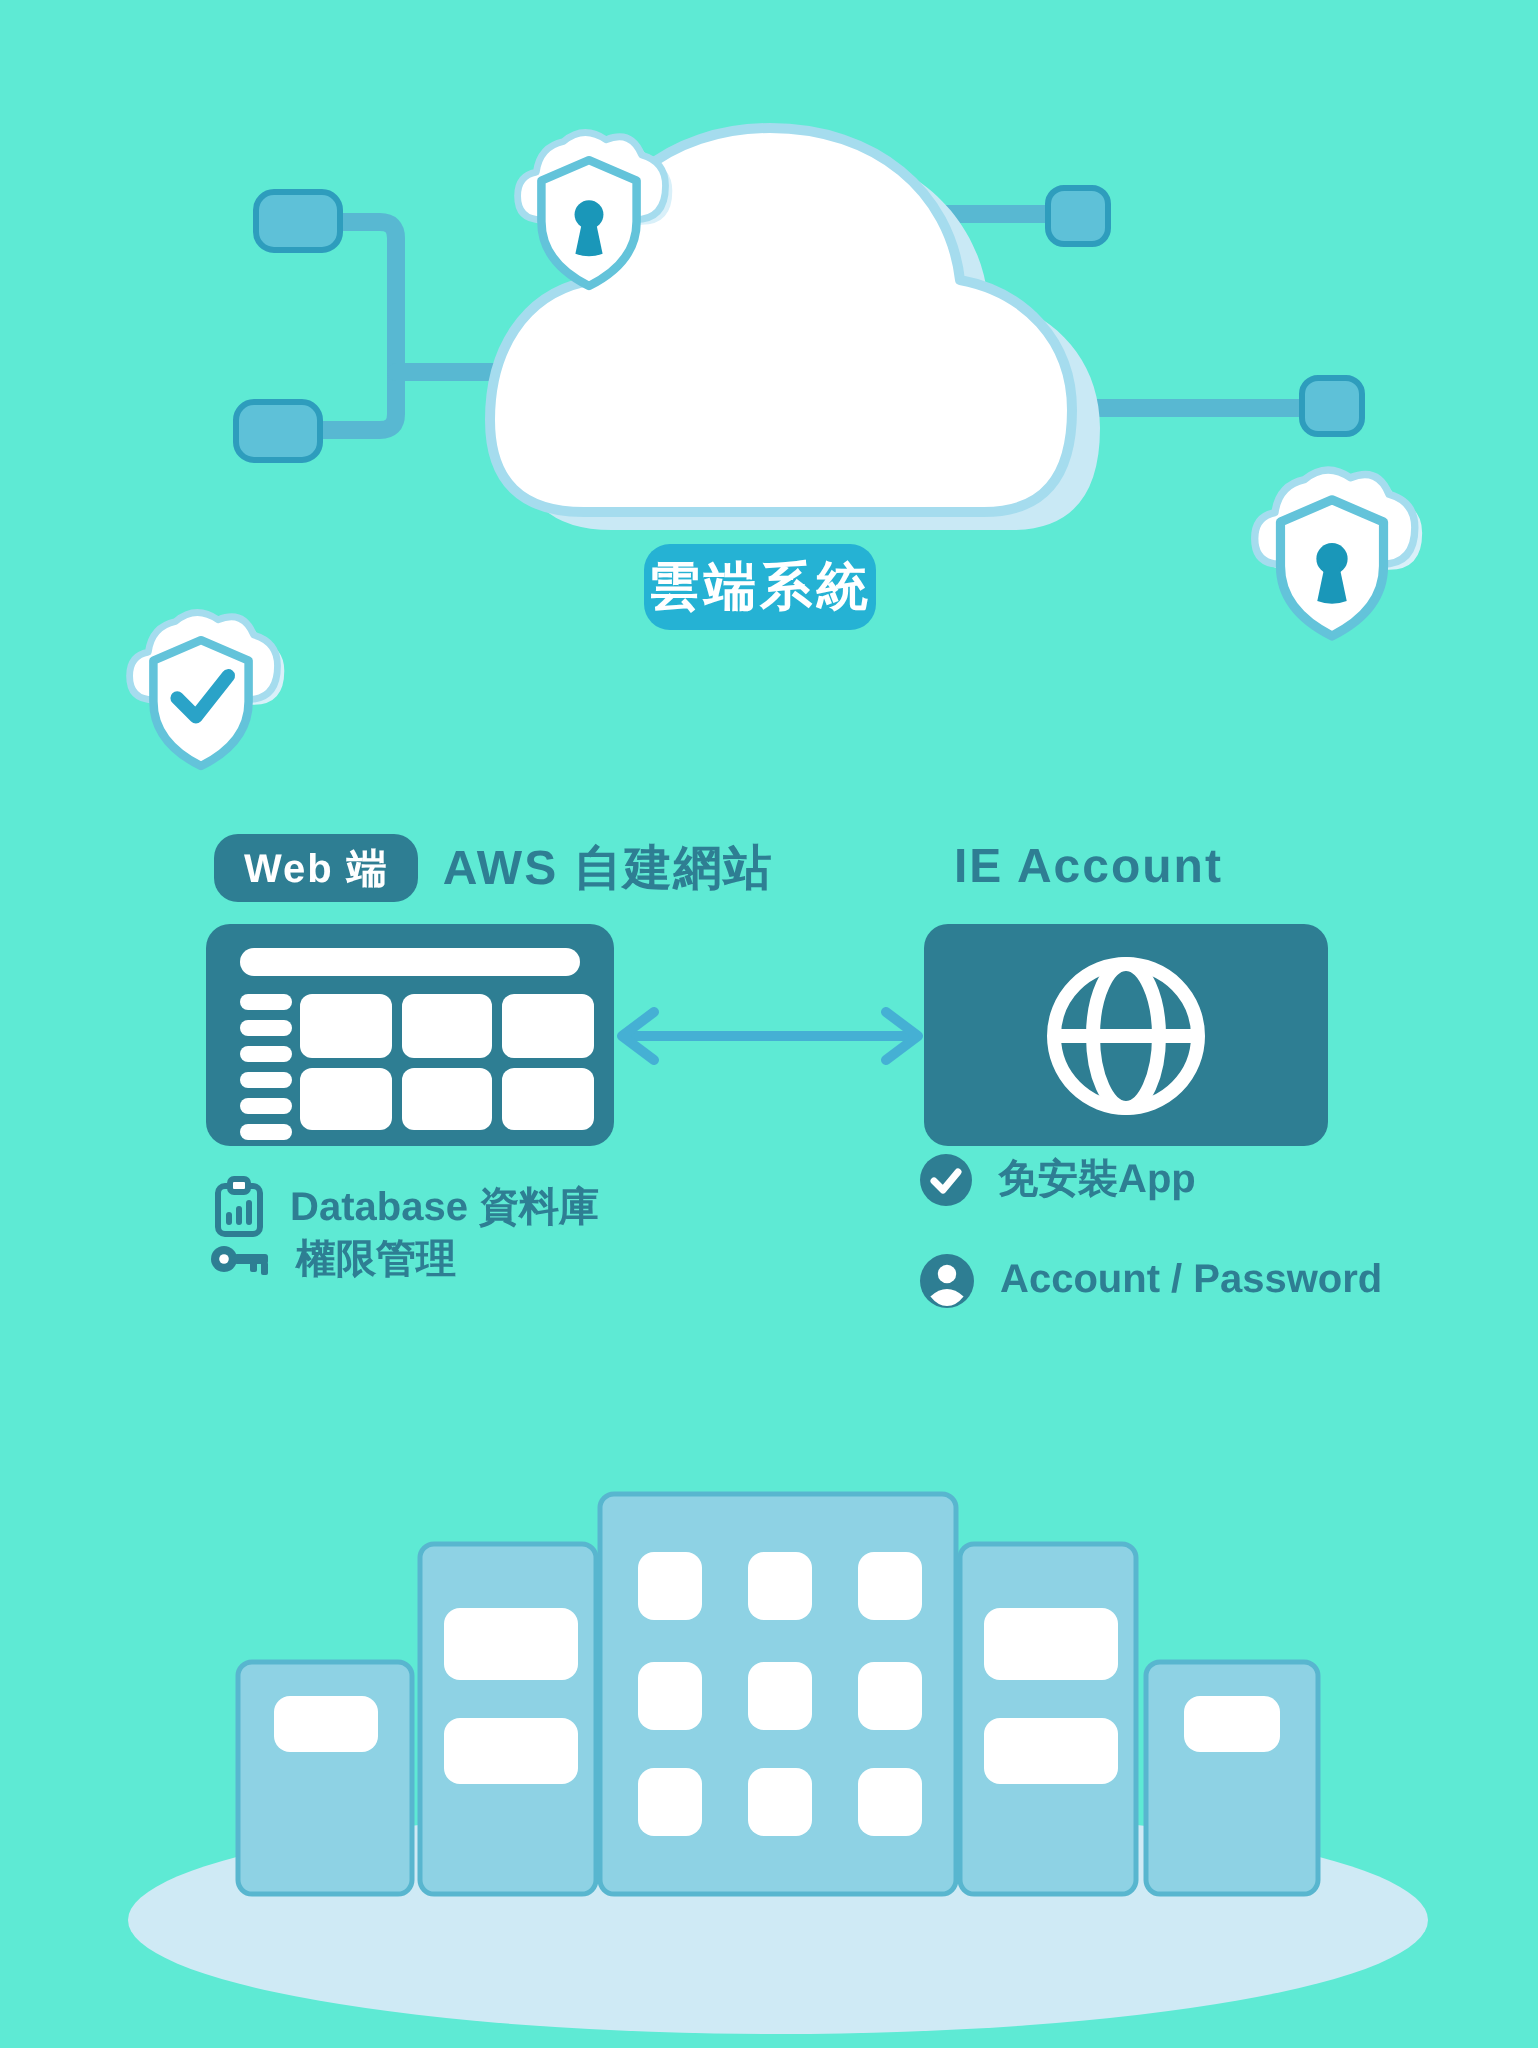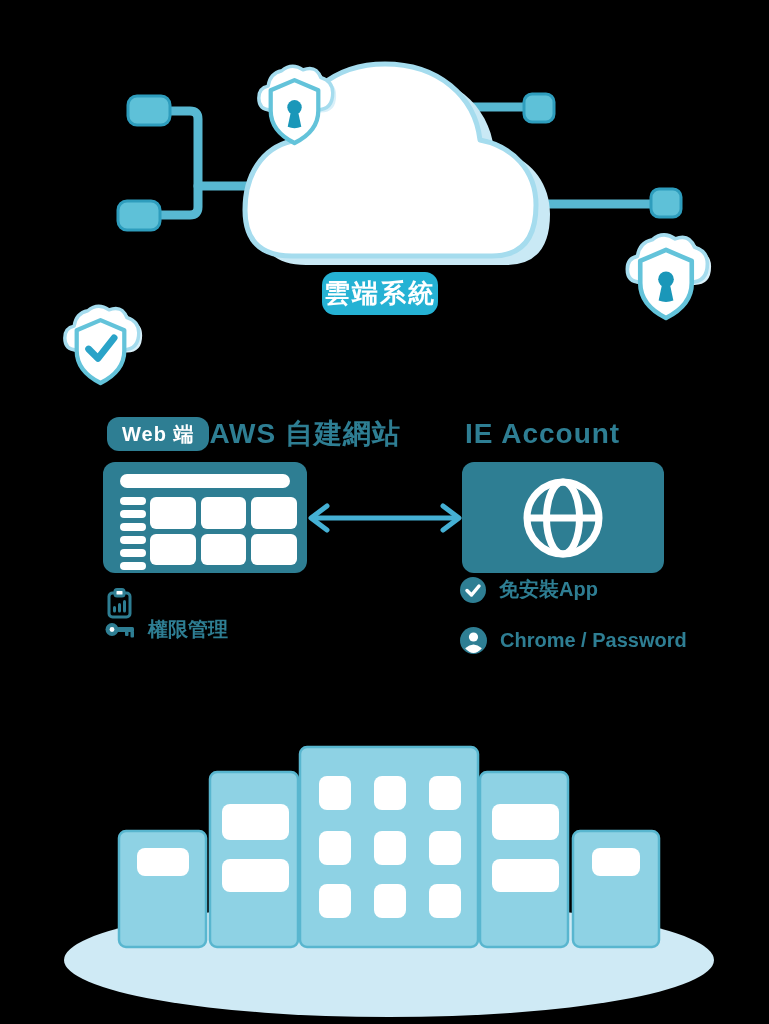--- a/index.html
+++ b/index.html
@@ -1,18 +1,18 @@
 <!DOCTYPE html>
 <html><head>
 <meta charset="utf-8">
 <style>
   * { margin:0; padding:0; box-sizing:border-box; }
   body { background:#ffffff; }
   .canvas {
-    position:relative; width:769px; height:1024px; background:#000000;
+    position:relative; width:769px; height:1024px; background:#5eead4;
     overflow:hidden; font-family:"Liberation Sans","DejaVu Sans",sans-serif;
   }
   svg { display:block; }
   .abs { position:absolute; }
 
   
   .top-art { left:0; top:0; width:769px; height:420px; }
 
   
   .cloud-badge {
@@ -25,21 +25,21 @@
   
   .head { display:flex; align-items:center; height:34px; }
   .head-web { left:107px; top:417px; }
   .head-browser { left:465px; top:417px; }
   .pill {
     display:inline-flex; align-items:center; justify-content:center;
     background:#2e7e93; color:#ffffff; font-weight:bold; font-size:20px;
     border-radius:12px; height:34px; padding:0 15px; letter-spacing:1px;text-align:right;
   }
   .head-title {
-    color:#2e7e93; font-size:28px; font-weight:bold;
+    margin-left:12px; color:#2e7e93; font-size:24px; font-weight:bold;
     letter-spacing:1px; white-space:nowrap;
   }
 
   
   .card { background:#2e7e93; border-radius:12px; }
   .browser-card { left:103px; top:462px; width:204px; height:111px; }
   .globe-card  { left:462px; top:462px; width:202px; height:111px;
                  display:flex; align-items:center; justify-content:center; }
 
   
@@ -172,20 +172,21 @@
   <div class="feature f-web-1">
     <svg width="25" height="31" viewBox="0 0 25 31">
       <rect x="2" y="5" width="21" height="24" rx="3.5" fill="none" stroke="#2e7e93" stroke-width="3"></rect>
       <rect x="8" y="1.5" width="9" height="6.5" rx="2" fill="#ffffff" stroke="#2e7e93" stroke-width="3"></rect>
       <g stroke="#2e7e93" stroke-width="3" stroke-linecap="round">
         <line x1="7.5" y1="23" x2="7.5" y2="19.5"></line>
         <line x1="12.5" y1="23" x2="12.5" y2="16.5"></line>
         <line x1="17.5" y1="23" x2="17.5" y2="13.5"></line>
       </g>
     </svg>
+    <span>Database 資料庫</span>
   </div>
 
   <div class="feature f-web-2">
     <svg width="30" height="17" viewBox="0 0 30 17">
       <circle cx="7" cy="8.5" r="6.5" fill="#2e7e93"></circle>
       <circle cx="7" cy="8.5" r="2.4" fill="#ffffff"></circle>
       <rect x="12" y="6" width="17" height="5" rx="1.5" fill="#2e7e93"></rect>
       <rect x="20" y="10" width="3.5" height="5" rx="1" fill="#2e7e93"></rect>
       <rect x="25.5" y="10" width="3.5" height="6.5" rx="1" fill="#2e7e93"></rect>
     </svg>
@@ -199,21 +200,21 @@
     </svg>
     <span>免安裝App</span>
   </div>
 
   <div class="feature f-br-2">
     <svg width="27" height="27" viewBox="0 0 27 27">
       <circle cx="13.5" cy="13.5" r="13.5" fill="#2e7e93"></circle>
       <circle cx="13.5" cy="10" r="4.6" fill="#ffffff"></circle>
       <path d="M 5.2 21.2 Q 13.5 13.8 21.8 21.2 Q 18 26 13.5 26 Q 9 26 5.2 21.2 Z" fill="#ffffff"></path>
     </svg>
-    <span>Chrome / Password</span>
+    <span>Account / Password</span>
   </div>
 
   <svg class="abs city-art" viewBox="0 700 769 324">
     <ellipse cx="389" cy="960" rx="325" ry="57" fill="#cfeaf5"></ellipse>
     <g stroke="#58b6cf" stroke-width="2.5" fill="#8ed2e4">
       <rect x="119" y="831" width="87" height="116" rx="7"></rect>
       <rect x="210" y="772" width="88" height="175" rx="7"></rect>
       <rect x="480" y="772" width="88" height="175" rx="7"></rect>
       <rect x="573" y="831" width="86" height="116" rx="7"></rect>
       <rect x="300" y="747" width="178" height="200" rx="7"></rect>

